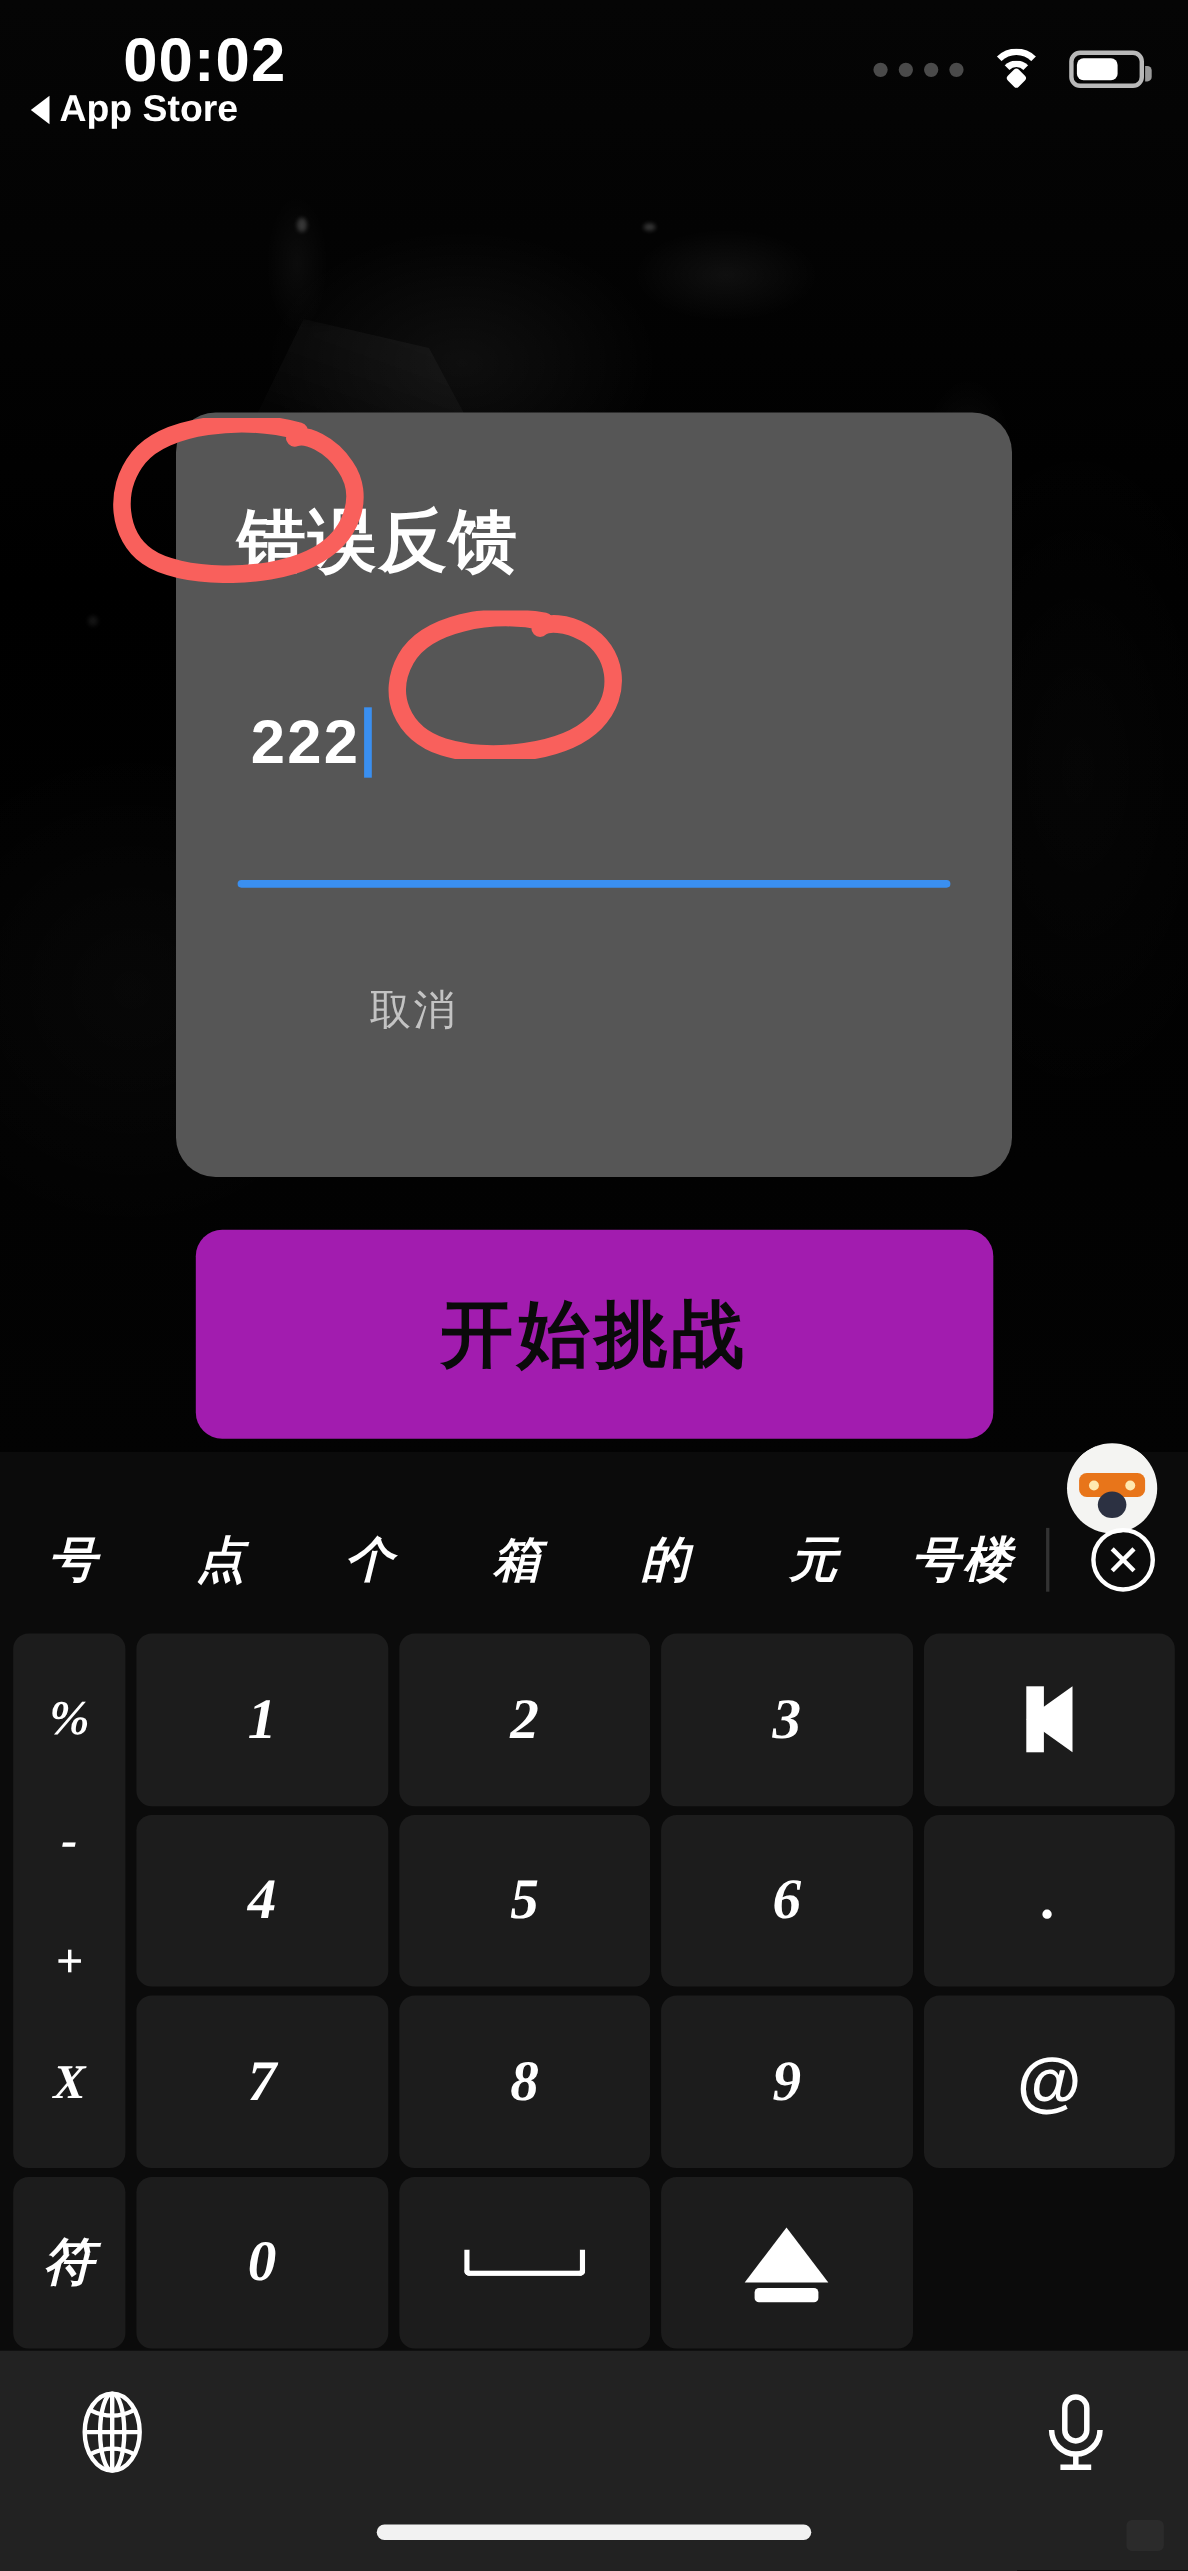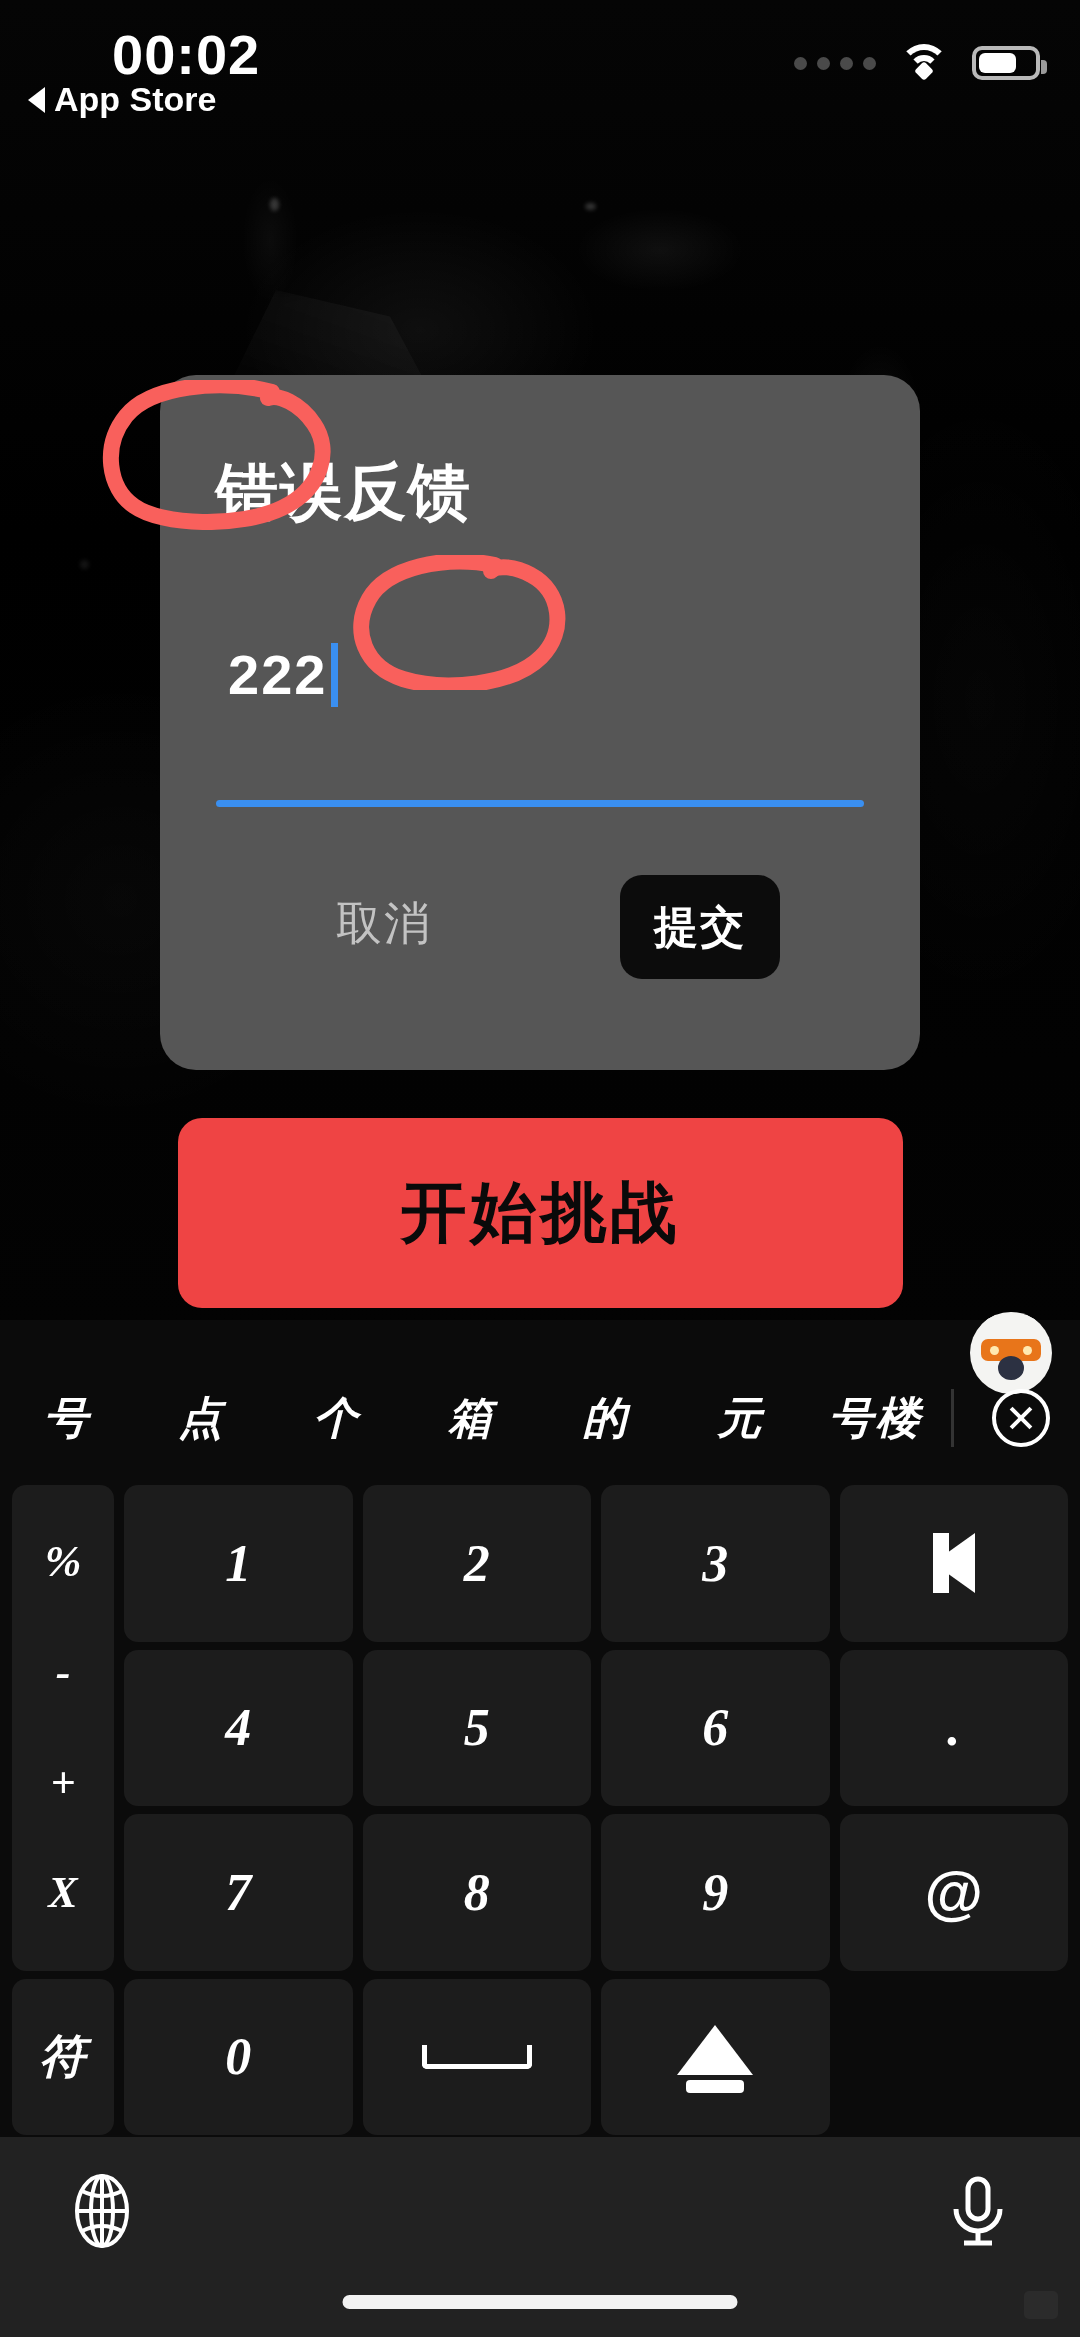--- a/index.html
+++ b/index.html
@@ -94,39 +94,39 @@
   .caret{ width:7px; height:64px; background:#3a8ff0; margin-left:4px; }
   .field-underline{
     position:absolute; left:56px; right:56px; top:425px; height:7px;
     background:#3a8ff0; border-radius:4px;
   }
   .dialog-actions{
     position:absolute; left:0; right:0; top:490px; height:130px;
   }
   .cancel-btn{
     position:absolute; left:176px; top:28px;
-    font-size:46px; color:#c3c3c3; letter-spacing:2px; background:none; border:none;
+    font-size:38px; color:#c3c3c3; letter-spacing:2px; background:none; border:none;
     font-family:inherit; cursor:pointer;
   }
   .submit-btn{
     position:absolute; left:460px; top:10px;
     width:160px; height:104px; background:#0c0c0c; border:none; border-radius:22px;
     color:#fff; font-size:44px; font-weight:700; letter-spacing:2px;
     font-family:inherit; cursor:pointer;
   }
 
   
   .annot{ position:absolute; z-index:5; pointer-events:none; }
   .annot-input{ left:100px; top:380px; width:270px; height:150px; }
   .annot-submit{ left:345px; top:555px; width:240px; height:135px; }
 
   
   .start-btn{
     position:absolute; left:178px; top:1118px; width:725px; height:190px;
-    background:#ef4444; border:none; border-radius:24px;
+    background:#a21caf; border:none; border-radius:24px;
     color:#0a0a0a; font-size:66px; font-weight:700; letter-spacing:4px;
     font-family:inherit; cursor:pointer; z-index:4;
   }
 
   
   .keyboard{
     position:absolute; left:0; top:1320px; width:1080px; height:1017px;
     background:#0b0b0b; z-index:7;
   }
   .kb-avatar{
@@ -270,21 +270,20 @@
 
   <div class="dialog">
     <div class="dialog-title">错误反馈</div>
     <div class="field-value-wrap">
       <span class="field-value">222</span>
       <span class="caret"></span>
     </div>
     <div class="field-underline"></div>
     <div class="dialog-actions">
       <button class="cancel-btn">取消</button>
-      <button class="submit-btn">提交</button>
     </div>
   </div>
 
   <svg class="annot annot-input" viewBox="0 0 270 150">
     <path d="M172 12 C120 -2 50 6 26 36 C2 66 8 108 34 126 C62 146 140 148 182 128 C222 109 232 70 214 44 C200 23 178 14 168 18" fill="none" stroke="#f9605c" stroke-width="16" stroke-linecap="round" stroke-linejoin="round"></path>
   </svg>
   <svg class="annot annot-submit" viewBox="0 0 240 135">
     <path d="M150 10 C100 0 42 12 24 44 C6 76 20 112 58 124 C100 137 168 130 196 102 C222 76 216 36 186 20 C170 11 152 10 146 16" fill="none" stroke="#f9605c" stroke-width="16" stroke-linecap="round" stroke-linejoin="round"></path>
   </svg>
 

